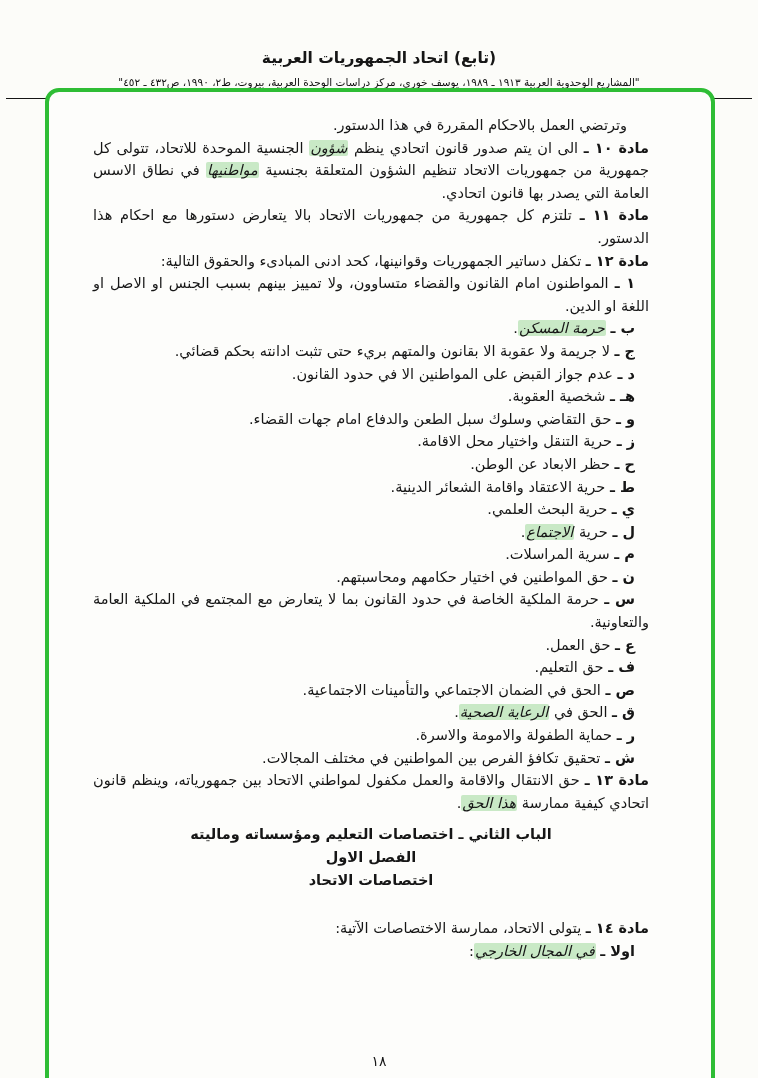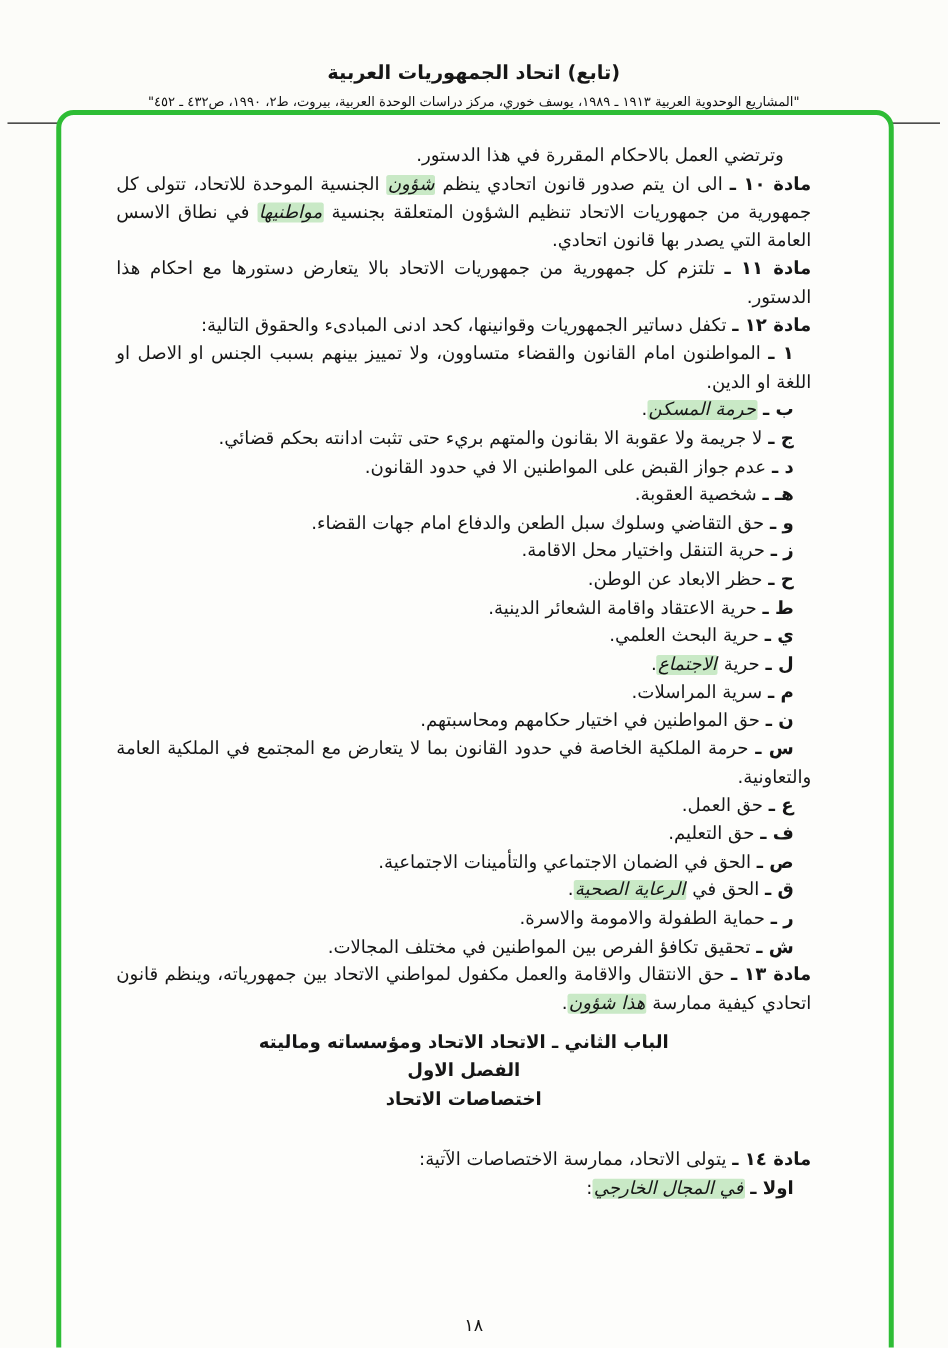--- a/index.html
+++ b/index.html
@@ -94,22 +94,22 @@
       <p class="para item"><strong>ل ـ</strong> حرية <mark>الاجتماع</mark>.</p>
       <p class="para item"><strong>م ـ</strong> سرية المراسلات.</p>
       <p class="para item"><strong>ن ـ</strong> حق المواطنين في اختيار حكامهم ومحاسبتهم.</p>
       <p class="para item"><strong>س ـ</strong> حرمة الملكية الخاصة في حدود القانون بما لا يتعارض مع المجتمع في الملكية العامة والتعاونية.</p>
       <p class="para item"><strong>ع ـ</strong> حق العمل.</p>
       <p class="para item"><strong>ف ـ</strong> حق التعليم.</p>
       <p class="para item"><strong>ص ـ</strong> الحق في الضمان الاجتماعي والتأمينات الاجتماعية.</p>
       <p class="para item"><strong>ق ـ</strong> الحق في <mark>الرعاية الصحية</mark>.</p>
       <p class="para item"><strong>ر ـ</strong> حماية الطفولة والامومة والاسرة.</p>
       <p class="para item"><strong>ش ـ</strong> تحقيق تكافؤ الفرص بين المواطنين في مختلف المجالات.</p>
-      <p class="para article"><strong>مادة ١٣ ـ</strong> حق الانتقال والاقامة والعمل مكفول لمواطني الاتحاد بين جمهورياته، وينظم قانون اتحادي كيفية ممارسة <mark>هذا شؤون</mark>.</p>
-      <p class="para center">الباب الثاني ـ الاتحاد الاتحاد ومؤسساته وماليته</p>
+      <p class="para article"><strong>مادة ١٣ ـ</strong> حق الانتقال والاقامة والعمل مكفول لمواطني الاتحاد بين جمهورياته، وينظم قانون اتحادي كيفية ممارسة <mark>هذا الحق</mark>.</p>
+      <p class="para center">الباب الثاني ـ اختصاصات التعليم ومؤسساته وماليته</p>
       <p class="para center">الفصل الاول</p>
       <p class="para center">اختصاصات الاتحاد</p>
       <p class="para article"><strong>مادة ١٤ ـ</strong> يتولى الاتحاد، ممارسة الاختصاصات الآتية:</p>
       <p class="para item"><strong>اولا ـ</strong> <mark>في المجال الخارجي</mark>:</p>
     </div>
 </main>
 
 <footer class="page-number">١٨</footer>
 
 </body></html>

